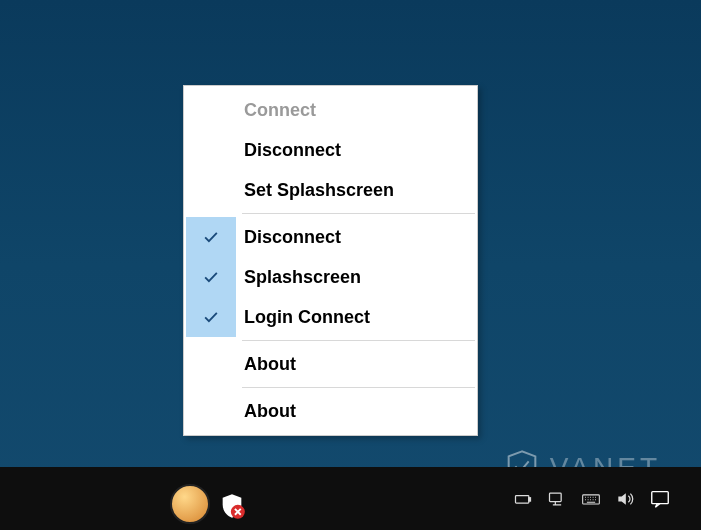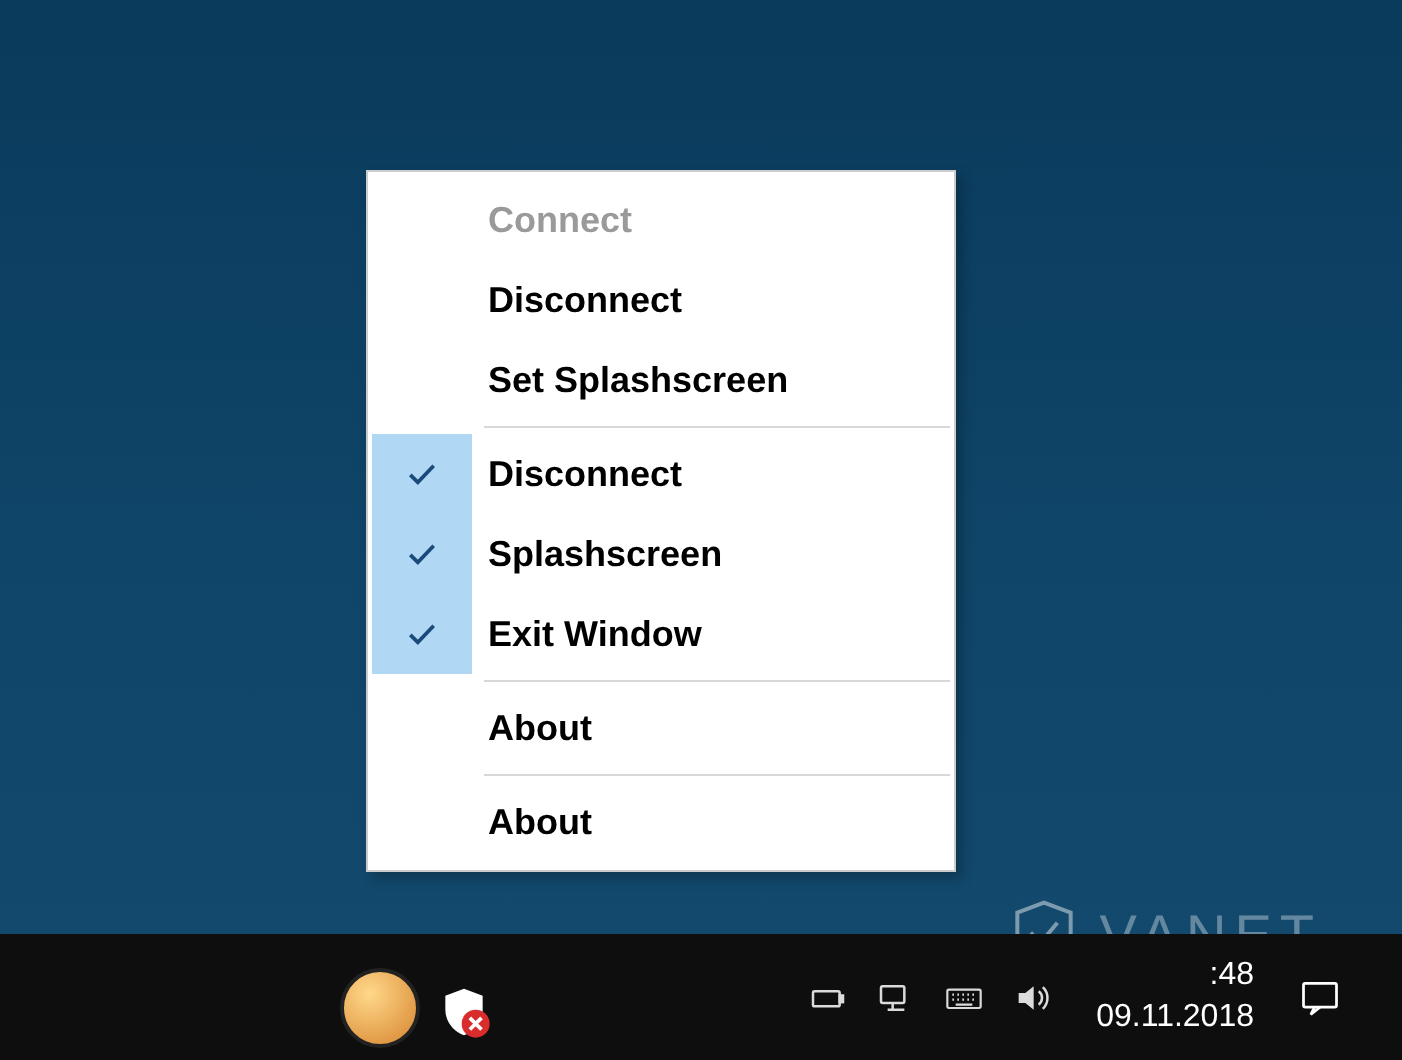--- a/index.html
+++ b/index.html
@@ -170,24 +170,20 @@
         <path d="M5 10h1M8 10h1M11 10h1M14 10h1M17 10h1M5 13h1M8 13h1M11 13h1M14 13h1M17 13h1M7 16h10"></path>
       </svg>
     </div>
     <div class="tray-icon">
       <svg viewBox="0 0 24 24" width="22" height="22" fill="none" stroke="#fff" stroke-width="1.5">
         <path d="M4 9 v6 h4 l5 4 V5 l-5 4 Z" fill="#fff" stroke="none"></path>
         <path d="M16 8 a5 5 0 0 1 0 8"></path>
         <path d="M18.5 5.5 a9 9 0 0 1 0 13"></path>
       </svg>
     </div>
-    <div class="clock">
-      <div>:48</div>
-      <div>09.11.2018</div>
-    </div>
     <div class="notif-icon">
       <svg viewBox="0 0 24 24" width="22" height="22" fill="none" stroke="#fff" stroke-width="1.5">
         <rect x="3" y="4" width="18" height="13" rx="1"></rect>
         <path d="M9 17 l-2 4 l5 -4"></path>
       </svg>
     </div>
   </div>
 </div>
 
 <div class="context-menu">
@@ -221,21 +217,21 @@
       </svg>
     </div>
     <div class="label-col">Splashscreen</div>
   </div>
   <div class="menu-item">
     <div class="check-col checked">
       <svg width="20" height="20" viewBox="0 0 24 24" fill="none" stroke="#1a4a7a" stroke-width="2.2">
         <path d="M5 12.5 L9.5 17 L19 7"></path>
       </svg>
     </div>
-    <div class="label-col">Exit Window</div>
+    <div class="label-col">Login Connect</div>
   </div>
 
   <div class="separator"></div>
 
   <div class="menu-item">
     <div class="check-col"></div>
     <div class="label-col">About</div>
   </div>
 
   <div class="separator"></div>

